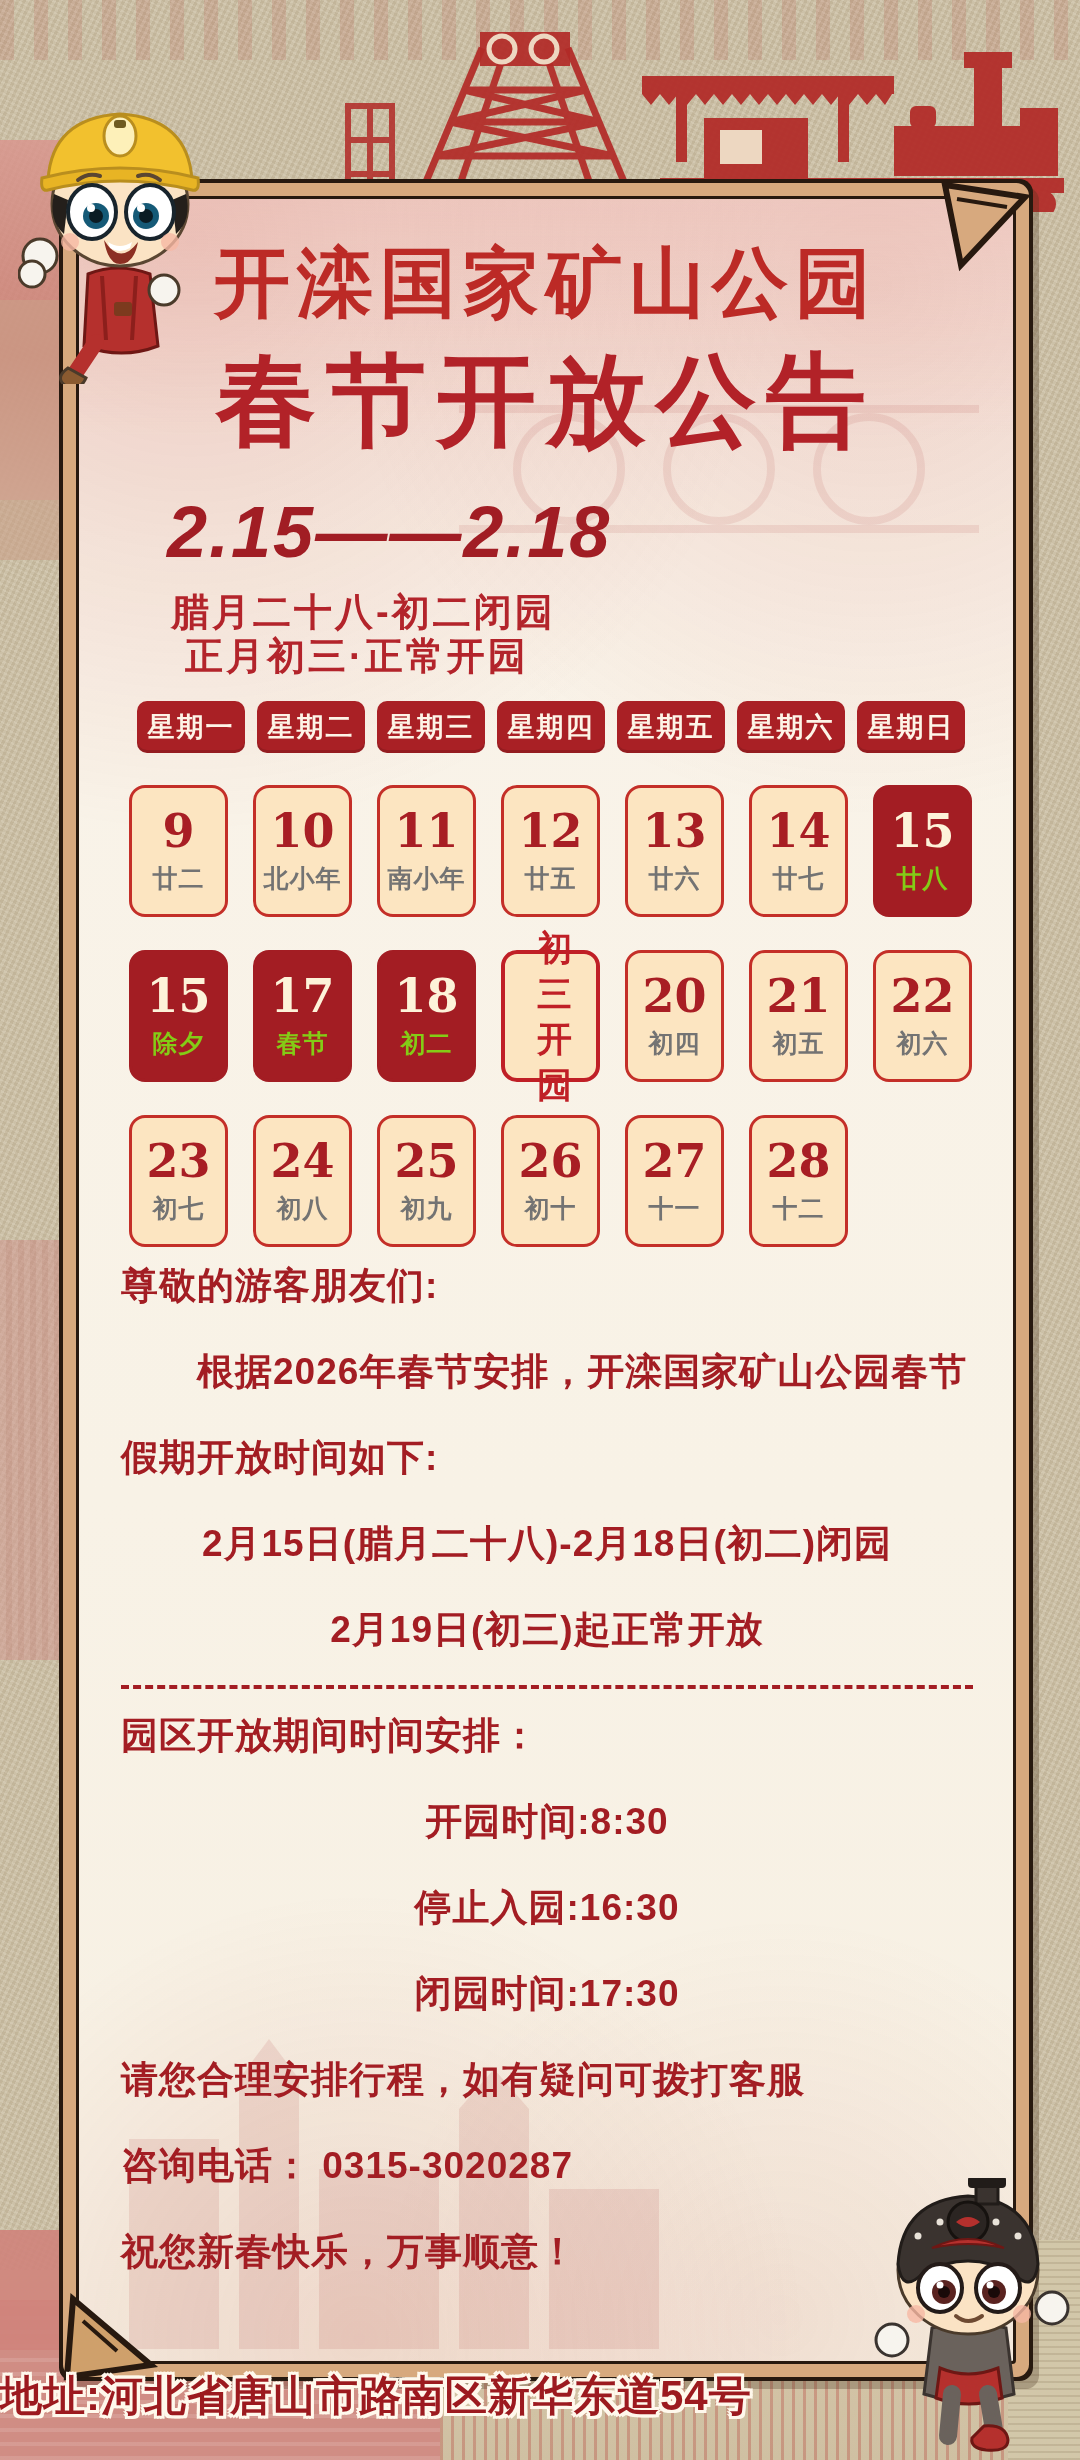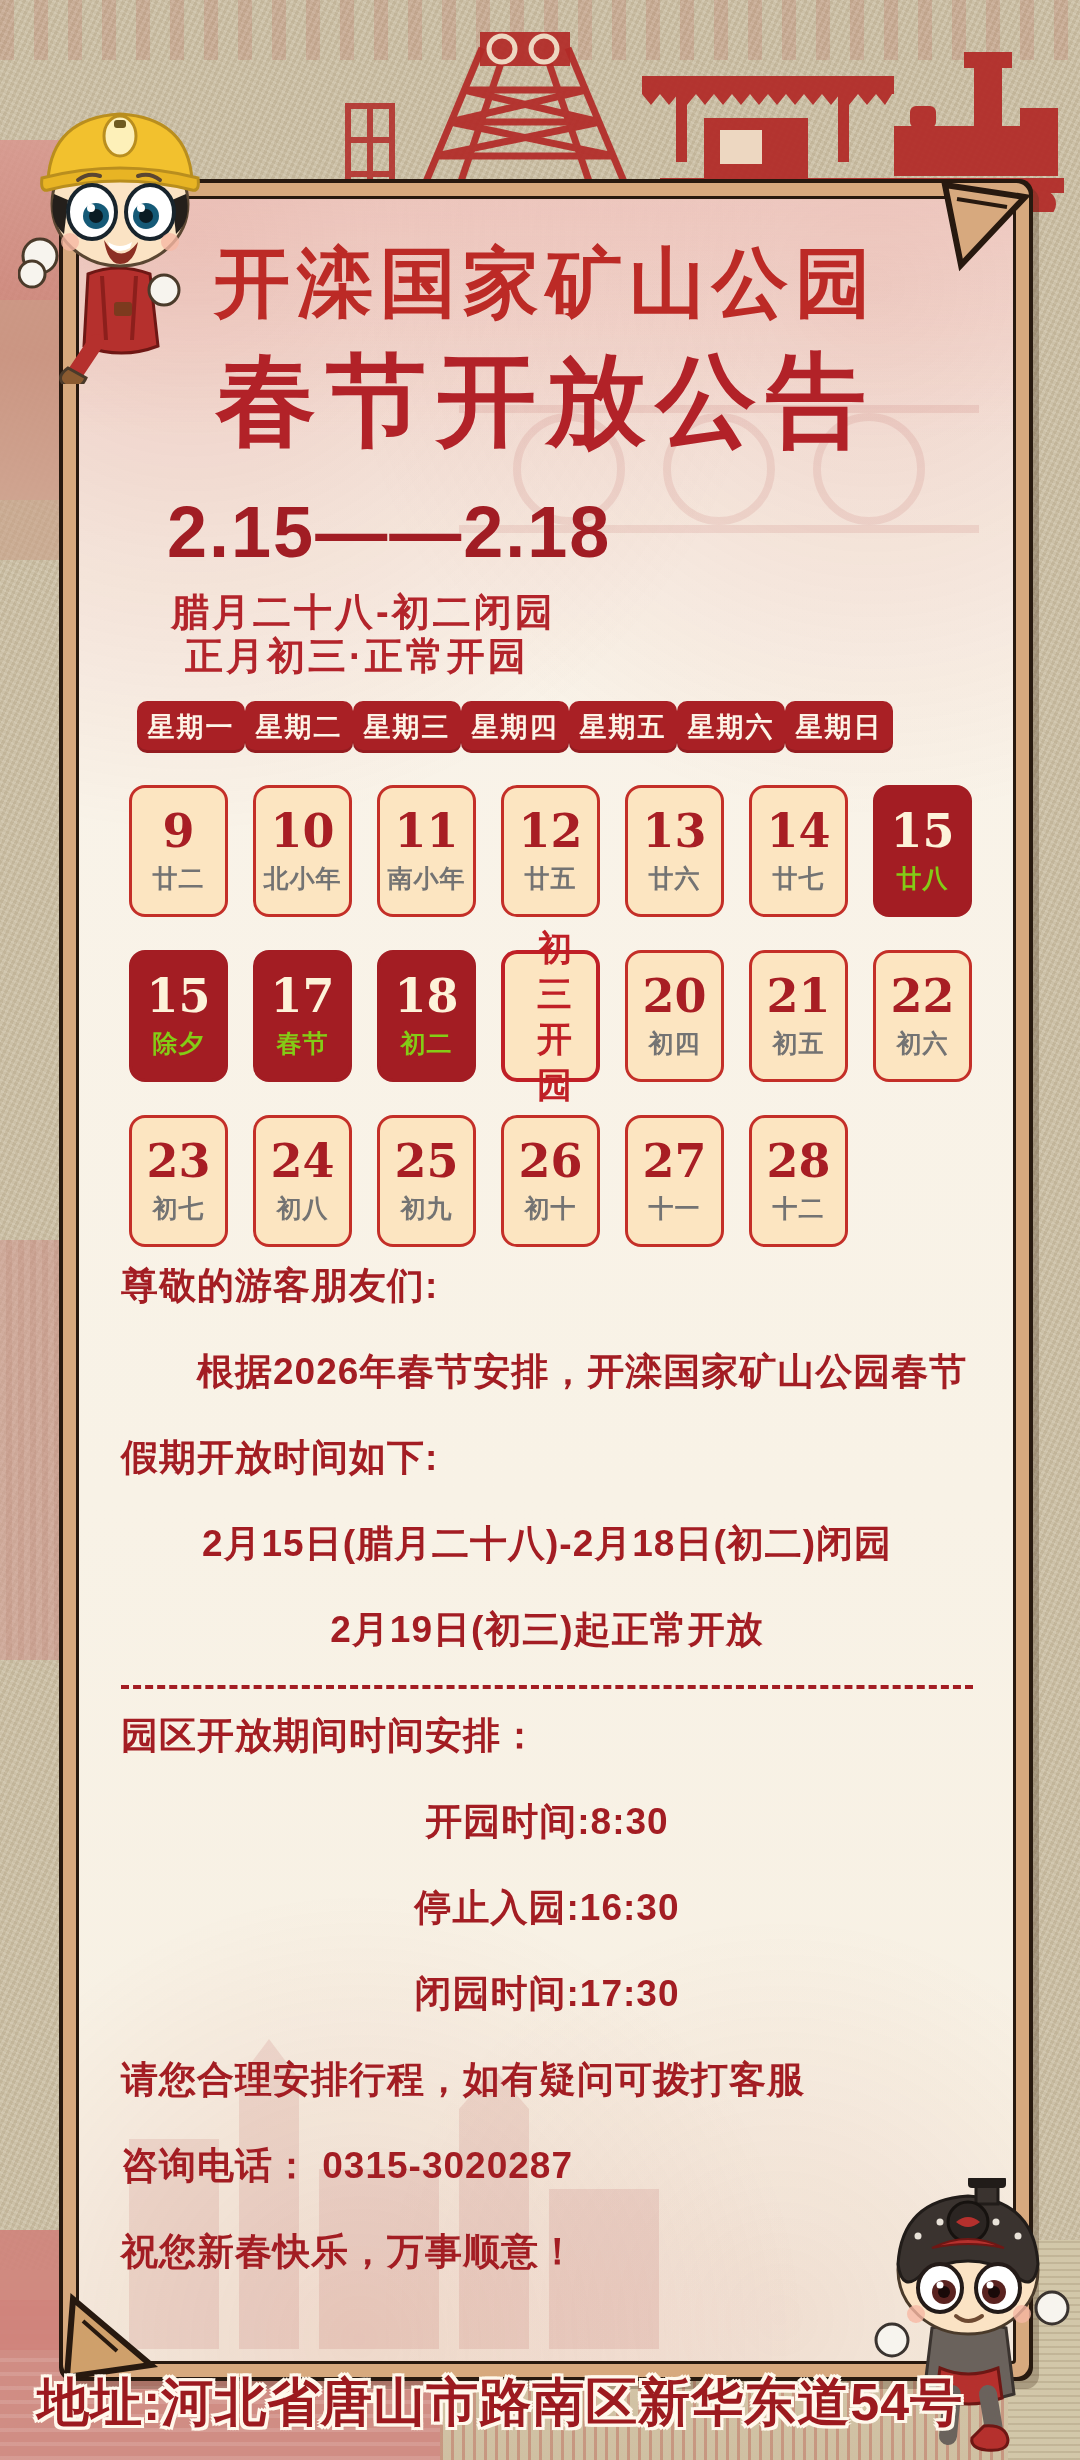--- a/index.html
+++ b/index.html
@@ -39,25 +39,25 @@
      radial-gradient(circle at 12% 2%, rgba(195,60,50,.20), rgba(195,60,50,0) 26%),
      radial-gradient(circle at 85% 4%, rgba(195,60,50,.16), rgba(195,60,50,0) 24%),
      radial-gradient(circle at 30% 99%, rgba(185,70,55,.14), rgba(185,70,55,0) 20%),
      radial-gradient(circle at 75% 98%, rgba(185,70,55,.10), rgba(185,70,55,0) 18%);}
   .ghost-art{position:absolute;pointer-events:none;opacity:.09;}
   .title1{position:absolute;left:0;top:34px;width:100%;text-align:center;
      font-size:76px;font-weight:900;color:#bc2a26;letter-spacing:7px;}
   .title2{position:absolute;left:0;top:136px;width:100%;text-align:center;
      font-size:100px;font-weight:900;color:#b22228;letter-spacing:10px;}
   .date-range{position:absolute;left:88px;top:292px;font-size:72px;font-weight:900;
-     color:#a11d24;letter-spacing:2px;}
+     color:#a11d24;letter-spacing:2px;font-style:italic;}
   .date-note1{position:absolute;left:92px;top:388px;font-size:38px;font-weight:900;color:#b3242b;letter-spacing:3px;}
   .date-note2{position:absolute;left:106px;top:432px;font-size:38px;font-weight:900;color:#b3242b;letter-spacing:3px;}
   
-  .weekdays{position:absolute;left:58px;top:502px;display:flex;gap:0;}
+  .weekdays{position:absolute;left:58px;top:502px;display:flex;gap:12px;}
   .wd{width:108px;height:52px;background:#a92025;color:#fdf4e7;border-radius:10px;
      font-size:27px;font-weight:700;display:flex;align-items:center;justify-content:center;
      letter-spacing:2px;box-shadow:inset 0 -3px 0 rgba(0,0,0,.12);}
   
   .calendar{position:absolute;left:50px;top:586px;width:860px;}
   .cal-row{display:flex;gap:25px;margin-bottom:33px;}
   .cell{box-sizing:border-box;width:99px;height:132px;border-radius:16px;
      display:flex;flex-direction:column;align-items:center;justify-content:center;}
   .cell.light{background:#fce5c1;border:3px solid #c42f28;}
   .cell.dark{background:#a31d23;border:3px solid #a31d23;}
@@ -70,22 +70,22 @@
   
   .notice{position:absolute;left:42px;top:1062px;width:852px;color:#a31d23;}
   .nline{font-size:37px;font-weight:800;line-height:50px;letter-spacing:1px;}
   .nline.indent{text-indent:76px;}
   .nline.center{text-align:center;}
   .mt{margin-top:36px;}
   .divider{margin-top:30px;border-top:4px dashed #a31d23;height:0;}
   .mt-sm{margin-top:22px;}
   .mt-lg{margin-top:36px;}
   
-  .address{position:absolute;left:0;top:2368px;width:1000px;text-align:center;
-     font-size:52px;font-weight:900;color:#9c1a1f;letter-spacing:1px;
+  .address{position:absolute;left:0;top:2368px;width:1000px;
+     font-size:42px;font-weight:900;color:#9c1a1f;letter-spacing:1px;
      text-shadow:3px 0 0 #fff8ec,-3px 0 0 #fff8ec,0 3px 0 #fff8ec,0 -3px 0 #fff8ec,
        3px 3px 0 #fff8ec,-3px 3px 0 #fff8ec,3px -3px 0 #fff8ec,-3px -3px 0 #fff8ec;}
   svg{display:block;}
 </style>
 </head>
 <body>
 
 <div id="poster">
 
   <div class="blk ghost-strip-top"></div>

